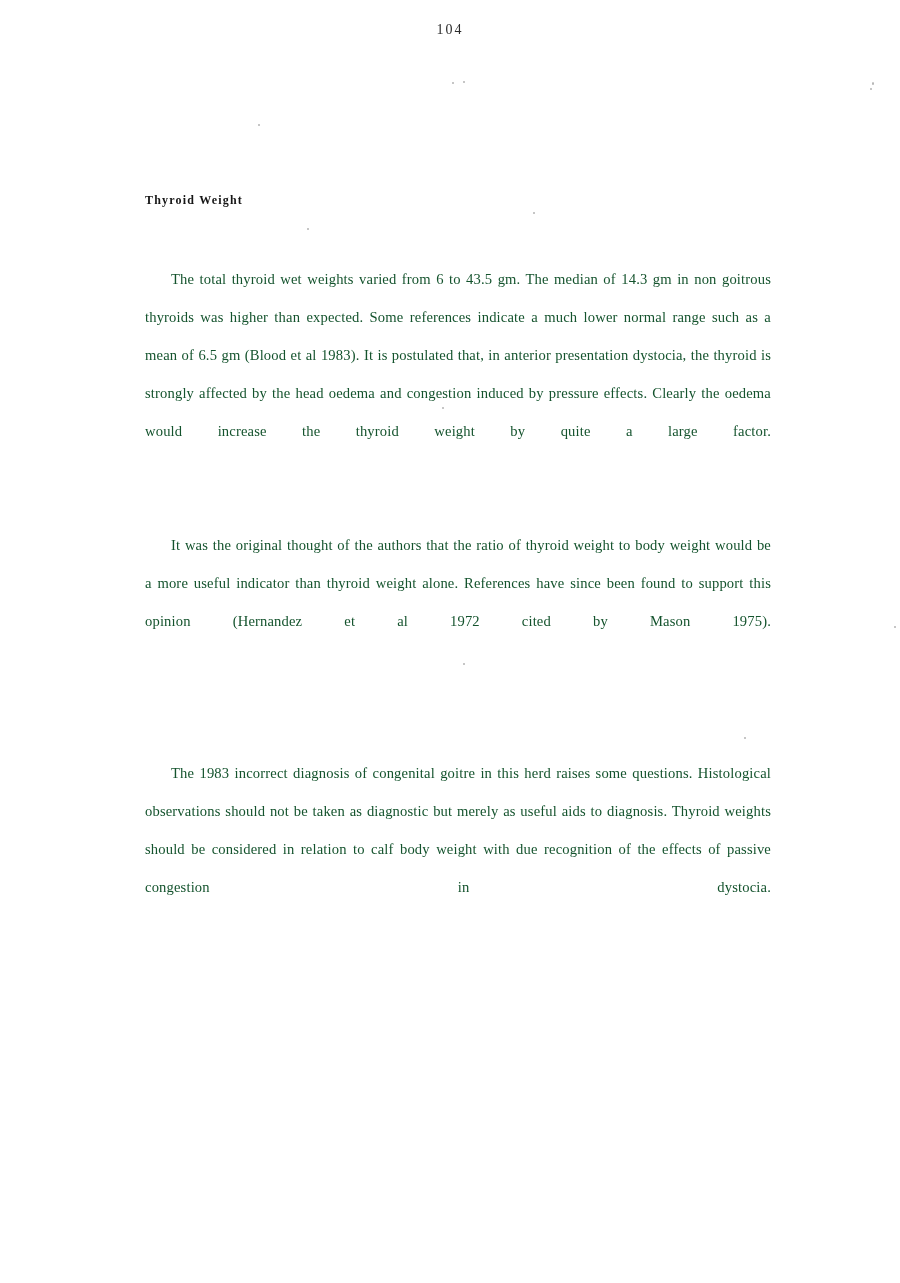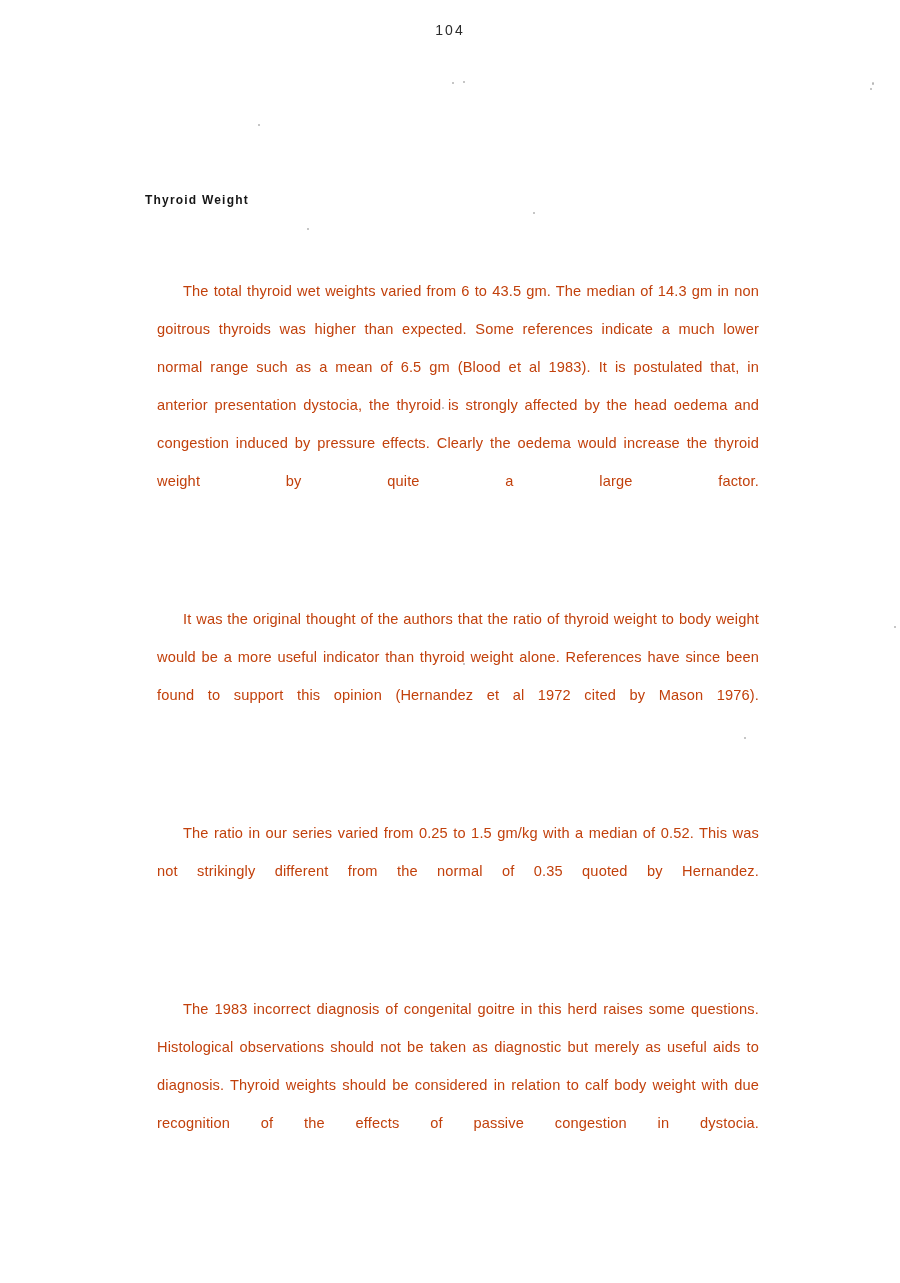--- a/index.html
+++ b/index.html
@@ -7,21 +7,21 @@
     margin: 0;
     padding: 0;
     background: #ffffff;
   }
   .page {
     position: relative;
     width: 900px;
     height: 1283px;
     background: #ffffff;
     overflow: hidden;
-    font-family: Liberation Sans, sans-serif;
+    font-family: Liberation Serif, serif;
     color: #1b1b1b;
     -webkit-font-smoothing: none;
   }
 
   
   .folio {
     position: absolute;
     top: 22px;
     left: 0;
     width: 900px;
@@ -48,22 +48,22 @@
     white-space: nowrap;
   }
 
   .para {
     font-size: 14.6px;
     line-height: 38px;
     text-align: justify;
     text-justify: inter-word;
     text-indent: 26px;
     letter-spacing: 0.15px;
-    color: #c2410c;
-    margin: 12px;
+    color: #14532d;
+    margin: 0;
     word-spacing: 0.5px;
     hyphens: none;
   }
   
   .para::after {
     content: "";
     display: inline-block;
     width: 100%;
   }
 
@@ -100,24 +100,23 @@
   <div class="textblock">
 
     <h1 class="heading">Thyroid Weight</h1>
 
     <div class="gap-after-heading"></div>
 
     <p class="para">The total thyroid wet weights varied from 6 to 43.5 gm. The median of 14.3 gm in non goitrous thyroids was higher than expected. Some references indicate a much lower normal range such as a mean of 6.5 gm (Blood et al 1983). It is postulated that, in anterior presentation dystocia, the thyroid is strongly affected by the head oedema and congestion induced by pressure effects. Clearly the oedema would increase the thyroid weight by quite a large factor.</p>
 
     <div class="para-gap"></div>
 
-    <p class="para">It was the original thought of the authors that the ratio of thyroid weight to body weight would be a more useful indicator than thyroid weight alone. References have since been found to support this opinion (Hernandez et al 1972 cited by Mason 1976).</p>
+    <p class="para">It was the original thought of the authors that the ratio of thyroid weight to body weight would be a more useful indicator than thyroid weight alone. References have since been found to support this opinion (Hernandez et al 1972 cited by Mason 1975).</p>
 
     <div class="para-gap"></div>
 
-    <p class="para">The ratio in our series varied from 0.25 to 1.5 gm/kg with a median of 0.52. This was not strikingly different from the normal of 0.35 quoted by Hernandez.</p>
 
     <div class="para-gap"></div>
 
     <p class="para">The 1983 incorrect diagnosis of congenital goitre in this herd raises some questions. Histological observations should not be taken as diagnostic but merely as useful aids to diagnosis. Thyroid weights should be considered in relation to calf body weight with due recognition of the effects of passive congestion in dystocia.</p>
 
   </div>
 </div>
 
 </body></html>

